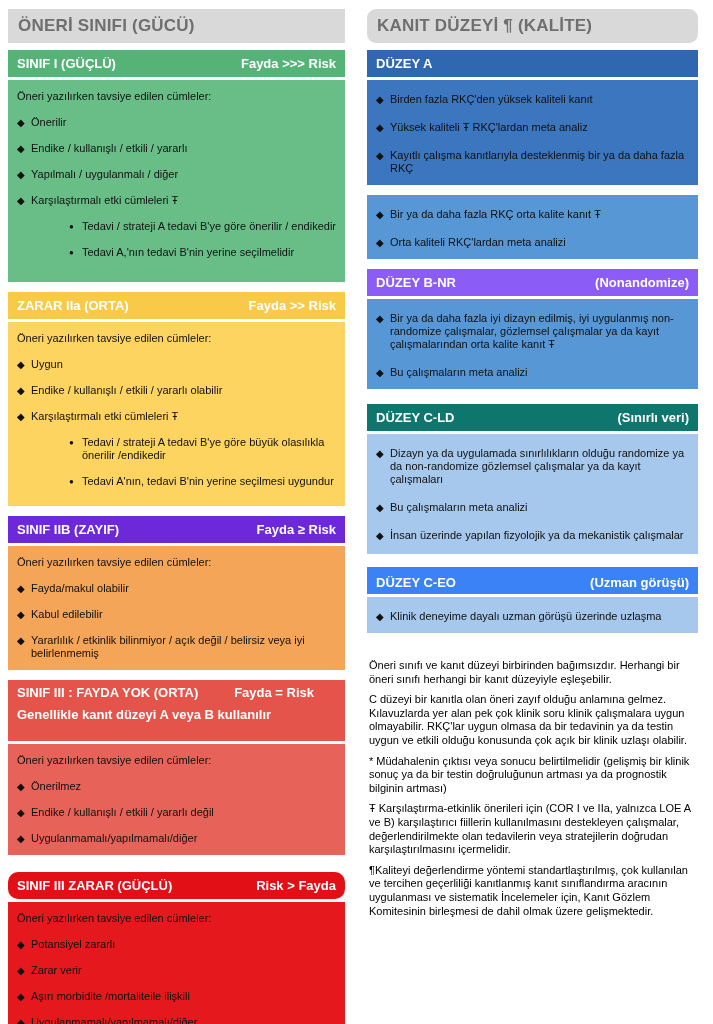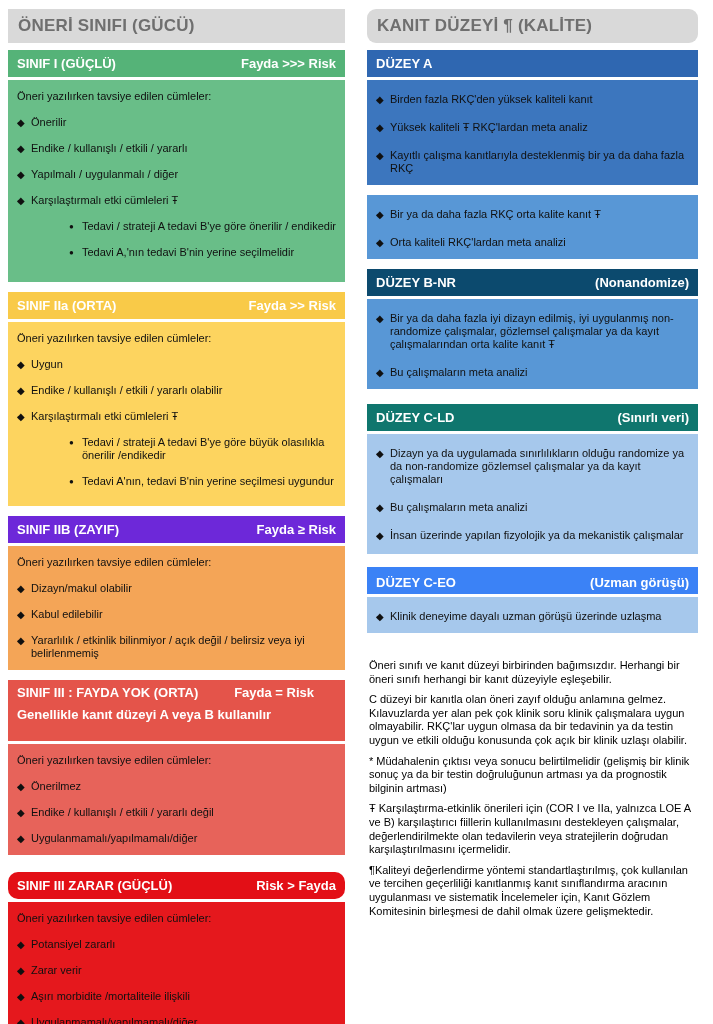--- a/index.html
+++ b/index.html
@@ -77,21 +77,21 @@
       </div>
       <div class="sub">
         <span class="dot">●</span>
         <span>Tedavi A,'nın tedavi B'nin yerine seçilmelidir</span>
       </div>
     </div>
   </section>
 
   <section class="sec s2">
     <div class="sec-header" style="background-color: rgb(249, 202, 72);">
-      <span class="hl">SINIF IIa (ORTA)</span>
+      <span class="hl">ZARAR IIa (ORTA)</span>
       <span class="hr">Fayda &gt;&gt; Risk</span>
     </div>
     <div class="sec-body" style="background-color: rgb(253, 212, 95);">
       <p class="intro">Öneri yazılırken tavsiye edilen cümleler:</p>
       <div class="bullet">
         <span class="dmd">◆</span>
         <span>Uygun</span>
       </div>
       <div class="bullet">
         <span class="dmd">◆</span>
@@ -114,21 +114,21 @@
 
   <section class="sec s3">
     <div class="sec-header" style="background-color: #6d28d9;">
       <span class="hl">SINIF IIB (ZAYIF)</span>
       <span class="hr">Fayda ≥ Risk</span>
     </div>
     <div class="sec-body" style="background-color: rgb(244, 165, 87);">
       <p class="intro">Öneri yazılırken tavsiye edilen cümleler:</p>
       <div class="bullet">
         <span class="dmd">◆</span>
-        <span>Dizayn/makul olabilir</span>
+        <span>Fayda/makul olabilir</span>
       </div>
       <div class="bullet">
         <span class="dmd">◆</span>
         <span>Kabul edilebilir</span>
       </div>
       <div class="bullet">
         <span class="dmd">◆</span>
         <span>Yararlılık / etkinlik bilinmiyor / açık değil / belirsiz veya iyi belirlenmemiş</span>
       </div>
     </div>
@@ -217,21 +217,21 @@
         <span>Bir ya da daha fazla RKÇ orta kalite kanıt Ŧ</span>
       </div>
       <div class="bullet">
         <span class="dmd">◆</span>
         <span>Orta kaliteli RKÇ'lardan meta analizi</span>
       </div>
     </div>
   </section>
 
   <section class="sec r3">
-    <div class="sec-header" style="background-color: #0c4a6e;">
+    <div class="sec-header" style="background-color: #8b5cf6;">
       <span class="hl">DÜZEY B-NR</span>
       <span class="hr">(Nonandomize)</span>
     </div>
     <div class="sec-body" style="background-color: rgb(88, 151, 214);">
       <div class="bullet">
         <span class="dmd">◆</span>
         <span>Bir ya da daha fazla iyi dizayn edilmiş, iyi uygulanmış non-randomize çalışmalar, gözlemsel çalışmalar ya da kayıt çalışmalarından orta kalite kanıt Ŧ</span>
       </div>
       <div class="bullet">
         <span class="dmd">◆</span>

